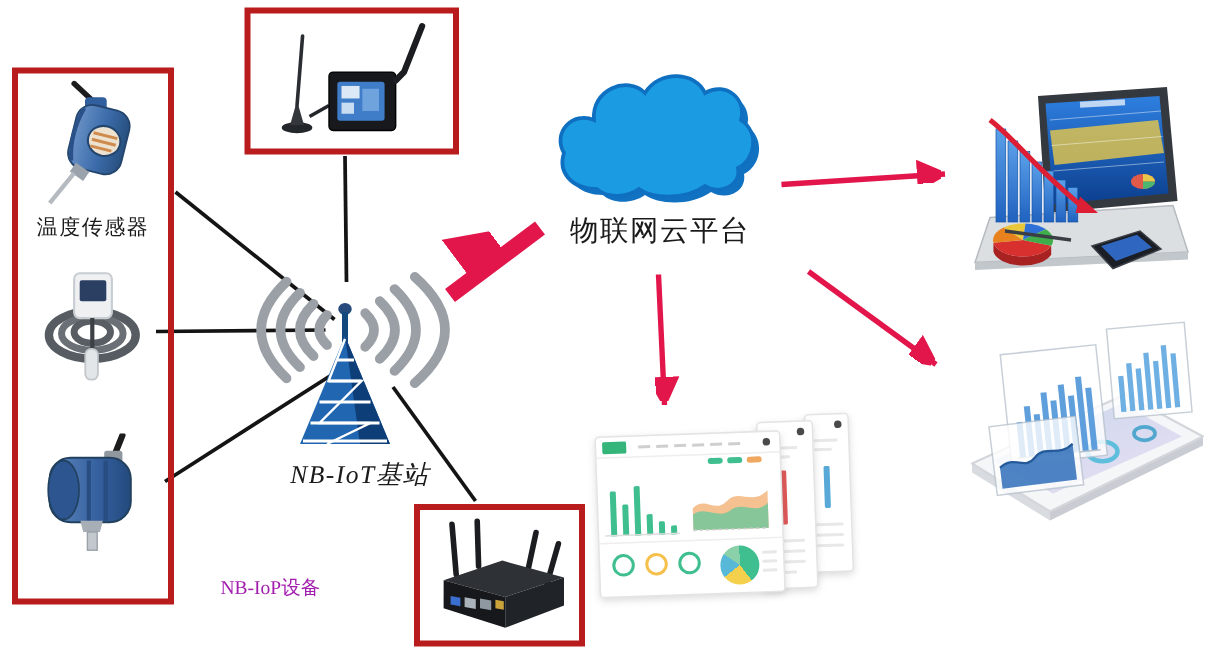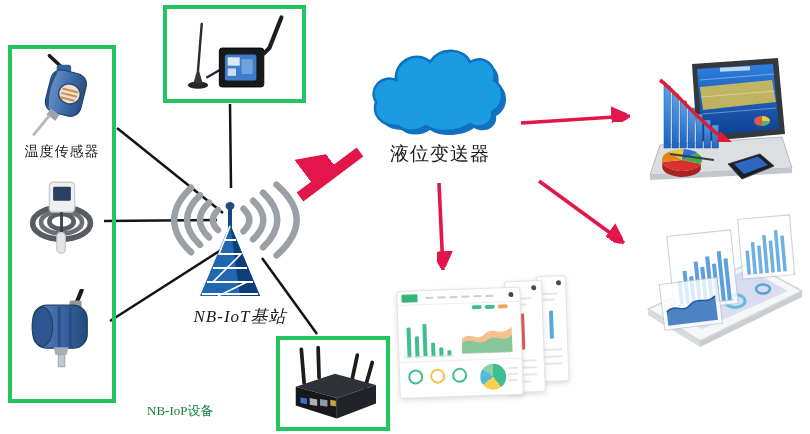--- a/index.html
+++ b/index.html
@@ -2,30 +2,30 @@
 <html><head>
 <meta charset="utf-8">
 <style>
   html,body{margin:0;padding:0;}
   body{
     width:810px;height:434px;position:relative;background:#ffffff;overflow:hidden;
     font-family:"Liberation Serif","DejaVu Serif",serif;
   }
   
   .hl-box{
-    position:absolute;box-sizing:border-box;border:4px solid #22c55e;background:transparent;z-index:2;
+    position:absolute;box-sizing:border-box;border:4px solid #b91c1c;background:transparent;z-index:2;
   }
   .cn-label{
     position:absolute;color:#1a1a1a;text-align:center;letter-spacing:1px;z-index:3;
     font-family:"Liberation Serif","DejaVu Serif",serif;
   }
   .sensor-label{left:0;width:100%;font-size:14px;}
   #lbl-station{left:178px;top:305px;width:124px;font-size:17px;font-style:italic;}
   #lbl-cloud{left:370px;top:141px;width:140px;font-size:19px;letter-spacing:1px;}
-  #lbl-nbdev{left:147px;top:402px;width:110px;font-size:13px;color:#15803d;text-align:left;letter-spacing:0;}
+  #lbl-nbdev{left:147px;top:383px;width:110px;font-size:13px;color:#a21caf;text-align:left;letter-spacing:0;}
   #overlay{position:absolute;left:0;top:0;z-index:1;pointer-events:none;}
   .fig{position:absolute;z-index:2;}
   
   #dash{position:absolute;left:398px;top:278px;width:172px;height:126px;z-index:2;transform:rotate(-2deg);}
   .dash-card{position:absolute;background:#fff;border:1px solid #e4e4e4;border-radius:3px;
     box-shadow:0 2px 5px rgba(120,120,120,.25);}
   .dc-dot{position:absolute;width:5px;height:5px;border-radius:50%;background:#4a4a4a;}
   .dc-line{position:absolute;height:2px;background:#e8e8e8;border-radius:1px;}
   .dc-bar{position:absolute;width:4px;border-radius:1px;}
   .dash-logo{position:absolute;left:4px;top:3px;width:16px;height:8px;background:#35b57a;border-radius:1px;}
@@ -169,21 +169,21 @@
     <line x1="44" y1="126" x2="100" y2="126"></line>
     <polyline points="72,58 61,86 83,86 55,114 89,114 60,128" fill="none" stroke-width="1.6"></polyline>
   </g>
 </svg>
 <div class="cn-label" id="lbl-station">NB-IoT基站</div>
 
 <svg class="fig" style="left:368px;top:40px;" width="140" height="102" viewBox="0 0 140 102">
   <path d="M30 86 C 12 86 4 74 8 62 C 0 48 14 34 28 40 C 26 20 50 10 62 22 C 72 6 96 8 102 22 C 116 14 130 26 126 40 C 138 48 136 66 124 72 C 126 84 112 90 102 84 C 88 94 66 92 58 86 C 50 92 36 92 30 86 Z" transform="translate(4,4)" fill="#1272c2"></path>
   <path d="M30 86 C 12 86 4 74 8 62 C 0 48 14 34 28 40 C 26 20 50 10 62 22 C 72 6 96 8 102 22 C 116 14 130 26 126 40 C 138 48 136 66 124 72 C 126 84 112 90 102 84 C 88 94 66 92 58 86 C 50 92 36 92 30 86 Z" fill="#1b9ce2" stroke="#0f6fc0" stroke-width="2.5"></path>
 </svg>
-<div class="cn-label" id="lbl-cloud">液位变送器</div>
+<div class="cn-label" id="lbl-cloud">物联网云平台</div>
 
 <div class="cn-label" id="lbl-nbdev">NB-IoP设备</div>
 
 <svg class="fig" style="left:640px;top:42px;" width="158" height="148" viewBox="0 0 158 148">
   <defs>
     <linearGradient id="scrG" x1="0" y1="0" x2="0" y2="1">
       <stop offset="0" stop-color="#2e7fe0"></stop>
         <stop offset="1" stop-color="#0c3f8e"></stop>
     </linearGradient>
     <linearGradient id="barG" x1="0" y1="0" x2="0" y2="1">

